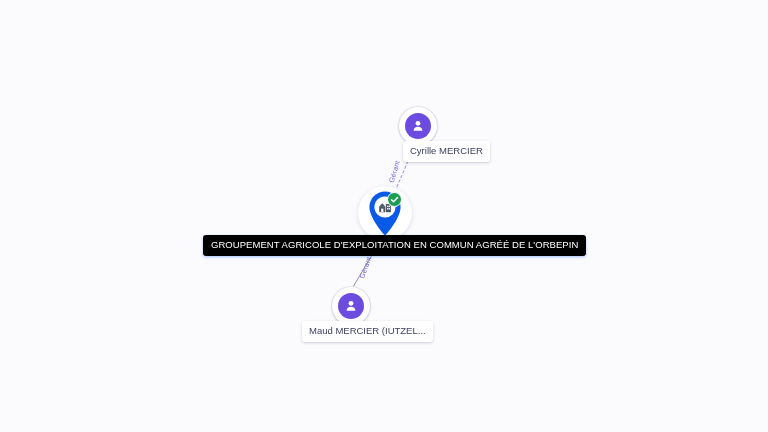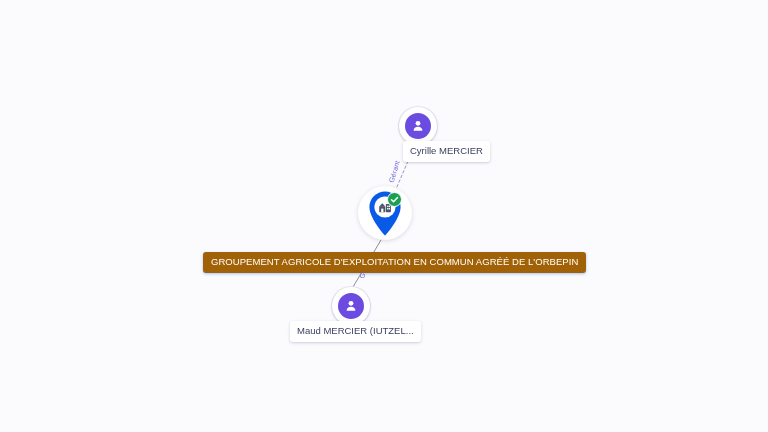--- a/index.html
+++ b/index.html
@@ -91,21 +91,21 @@
     white-space: nowrap;
     box-shadow: 0 1px 3px rgba(40,40,90,.22);
     cursor: pointer;
   }
   #chip-person-top {
     left: 379px;
     top: 141px;
     margin-left: 24px;
   }
   #chip-person-bottom {
-    left: 290px;
+    left: 302px;
     top: 321px;
     text-align: center;
   }
 
   
   #node-company {
     position: absolute;
     left: 358px;
     top: 186px;
     width: 54px;
@@ -144,31 +144,30 @@
     justify-content: center;
     box-sizing: border-box;
   }
   #company-verified-badge svg { display: block; }
 
   
   #chip-company {
     position: absolute;
     left: 203px;
     top: 235px;
-    background: #a16207;
+    background: #000000;
     color: #ffffff;
     font-size: 9.5px;
     line-height: 1;
     letter-spacing: .05px;
     padding: 5px 8px 6px 8px;
     border-radius: 3px;
     white-space: nowrap;
     box-shadow: 0 1px 3px rgba(26,110,245,.40);
     cursor: pointer;
-    margin-top: 17px;
   }
 </style>
 </head>
 <body>
 
 <div id="graph-canvas">
 
   <svg id="edge-layer" viewBox="0 0 768 432" width="768" height="432">
 
     <path d="M 393 196 L 414 147" stroke="#9a93d6" stroke-width="1" fill="none" stroke-dasharray="2.5 2.5" stroke-linecap="round"></path>

